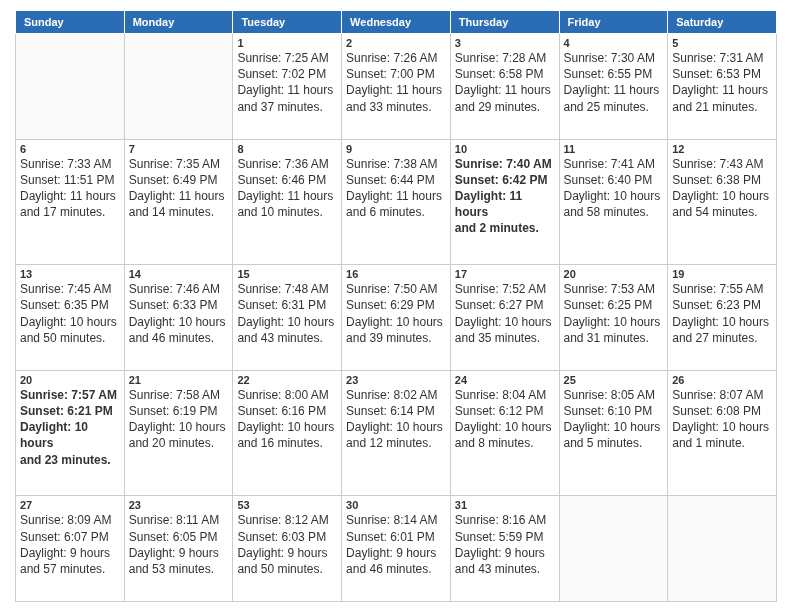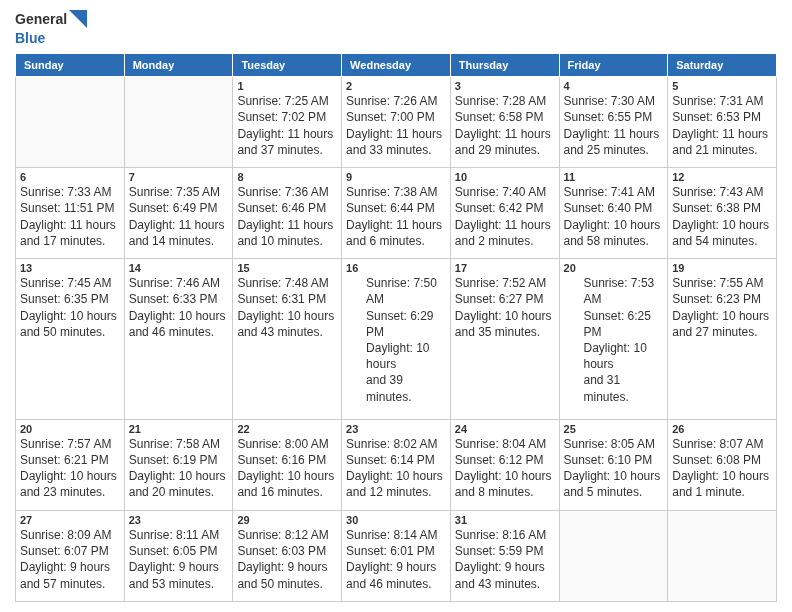--- a/index.html
+++ b/index.html
@@ -78,37 +78,20 @@
     .day-detail {
       font-size: 12px;
       color: #333;
       line-height: 1.35;
     }
   </style>
 </head>
 <body>
 
 <div class="page">
-  <div class="header">
-    <div class="logo">
-    <div style="line-height:1.2;">
-      <div style="display:flex;align-items:center;gap:2px;">
-        <span style="font-size:14px;font-weight:bold;color:#333;">General</span>
-        <svg width="18" height="18" viewBox="0 0 18 18">
-          <polygon points="0,0 18,0 18,18" fill="#2a6db5"></polygon>
-        </svg>
-      </div>
-      <span style="font-size:14px;font-weight:bold;color:#2a6db5;">Blue</span>
-    </div>
-  </div>
-    <div class="title-block">
-      <div class="month-title"></div>
-      <div class="location"></div>
-    </div>
-  </div>
 
   <table class="calendar-table">
     <thead>
       <tr>
       <th>Sunday</th>
           <th>Monday</th>
           <th>Tuesday</th>
           <th>Wednesday</th>
           <th>Thursday</th>
           <th>Friday</th>
@@ -179,21 +162,21 @@
           </td>
           <td>
             <span class="day-number">9</span>
             <div class="day-detail" style="white-space: pre-line;">Sunrise: 7:38 AM
 Sunset: 6:44 PM
 Daylight: 11 hours
 and 6 minutes.</div>
           </td>
           <td>
             <span class="day-number">10</span>
-            <div class="day-detail" style="white-space: pre-line;">Sunrise: 7:40 AM
+            <div class="day-detail" style="white-space: pre-line; font-weight: bold;">Sunrise: 7:40 AM
 Sunset: 6:42 PM
 Daylight: 11 hours
 and 2 minutes.</div>
           </td>
           <td>
             <span class="day-number">11</span>
             <div class="day-detail" style="white-space: pre-line;">Sunrise: 7:41 AM
 Sunset: 6:40 PM
 Daylight: 10 hours
 and 58 minutes.</div>
@@ -223,51 +206,51 @@
           </td>
           <td>
             <span class="day-number">15</span>
             <div class="day-detail" style="white-space: pre-line;">Sunrise: 7:48 AM
 Sunset: 6:31 PM
 Daylight: 10 hours
 and 43 minutes.</div>
           </td>
           <td>
             <span class="day-number">16</span>
-            <div class="day-detail" style="white-space: pre-line; margin-left: 20px;">Sunrise: 7:50 AM
+            <div class="day-detail" style="white-space: pre-line;">Sunrise: 7:50 AM
 Sunset: 6:29 PM
 Daylight: 10 hours
 and 39 minutes.</div>
           </td>
           <td>
             <span class="day-number">17</span>
             <div class="day-detail" style="white-space: pre-line;">Sunrise: 7:52 AM
 Sunset: 6:27 PM
 Daylight: 10 hours
 and 35 minutes.</div>
           </td>
           <td>
             <span class="day-number">20</span>
-            <div class="day-detail" style="white-space: pre-line; margin-left: 20px;">Sunrise: 7:53 AM
+            <div class="day-detail" style="white-space: pre-line;">Sunrise: 7:53 AM
 Sunset: 6:25 PM
 Daylight: 10 hours
 and 31 minutes.</div>
           </td>
           <td>
             <span class="day-number">19</span>
             <div class="day-detail" style="white-space: pre-line;">Sunrise: 7:55 AM
 Sunset: 6:23 PM
 Daylight: 10 hours
 and 27 minutes.</div>
           </td>
         </tr>
         <tr>
           <td>
             <span class="day-number">20</span>
-            <div class="day-detail" style="white-space: pre-line;">Sunrise: 7:57 AM
+            <div class="day-detail" style="white-space: pre-line; font-weight: bold;">Sunrise: 7:57 AM
 Sunset: 6:21 PM
 Daylight: 10 hours
 and 23 minutes.</div>
           </td>
           <td>
             <span class="day-number">21</span>
             <div class="day-detail" style="white-space: pre-line;">Sunrise: 7:58 AM
 Sunset: 6:19 PM
 Daylight: 10 hours
 and 20 minutes.</div>
@@ -317,21 +300,21 @@
 and 57 minutes.</div>
           </td>
           <td>
             <span class="day-number">23</span>
             <div class="day-detail" style="white-space: pre-line;">Sunrise: 8:11 AM
 Sunset: 6:05 PM
 Daylight: 9 hours
 and 53 minutes.</div>
           </td>
           <td>
-            <span class="day-number">29</span>
+            <span class="day-number">53</span>
             <div class="day-detail" style="white-space: pre-line;">Sunrise: 8:12 AM
 Sunset: 6:03 PM
 Daylight: 9 hours
 and 50 minutes.</div>
           </td>
           <td>
             <span class="day-number">30</span>
             <div class="day-detail" style="white-space: pre-line;">Sunrise: 8:14 AM
 Sunset: 6:01 PM
 Daylight: 9 hours

